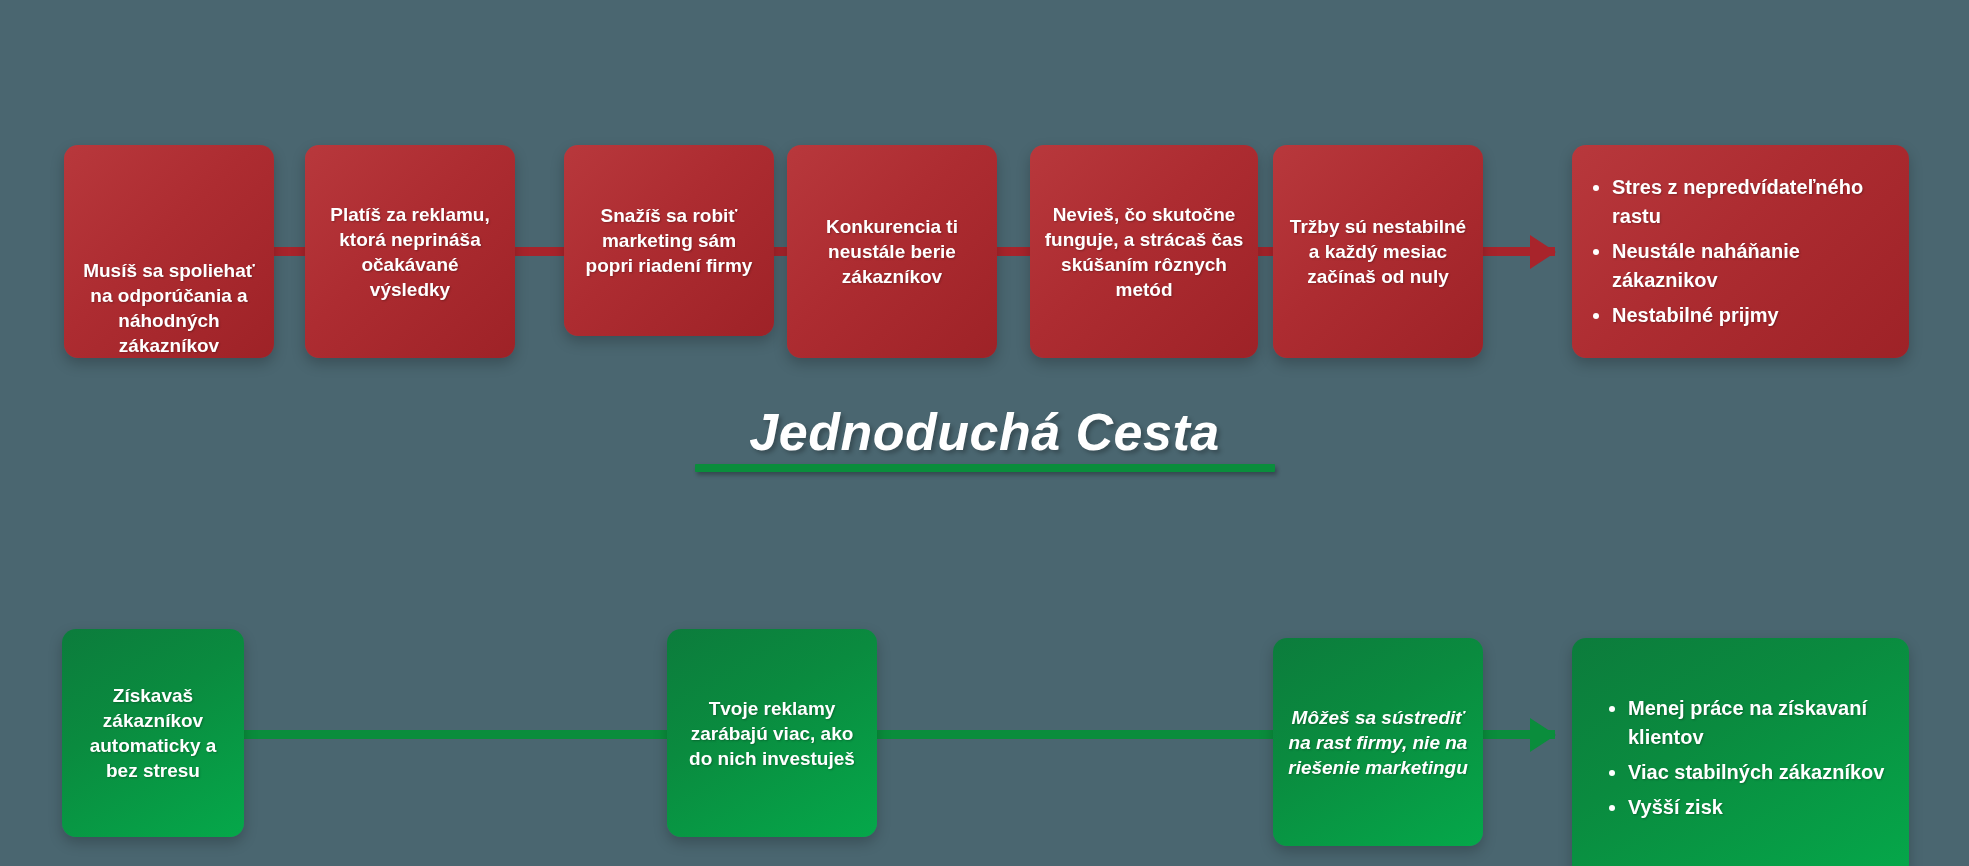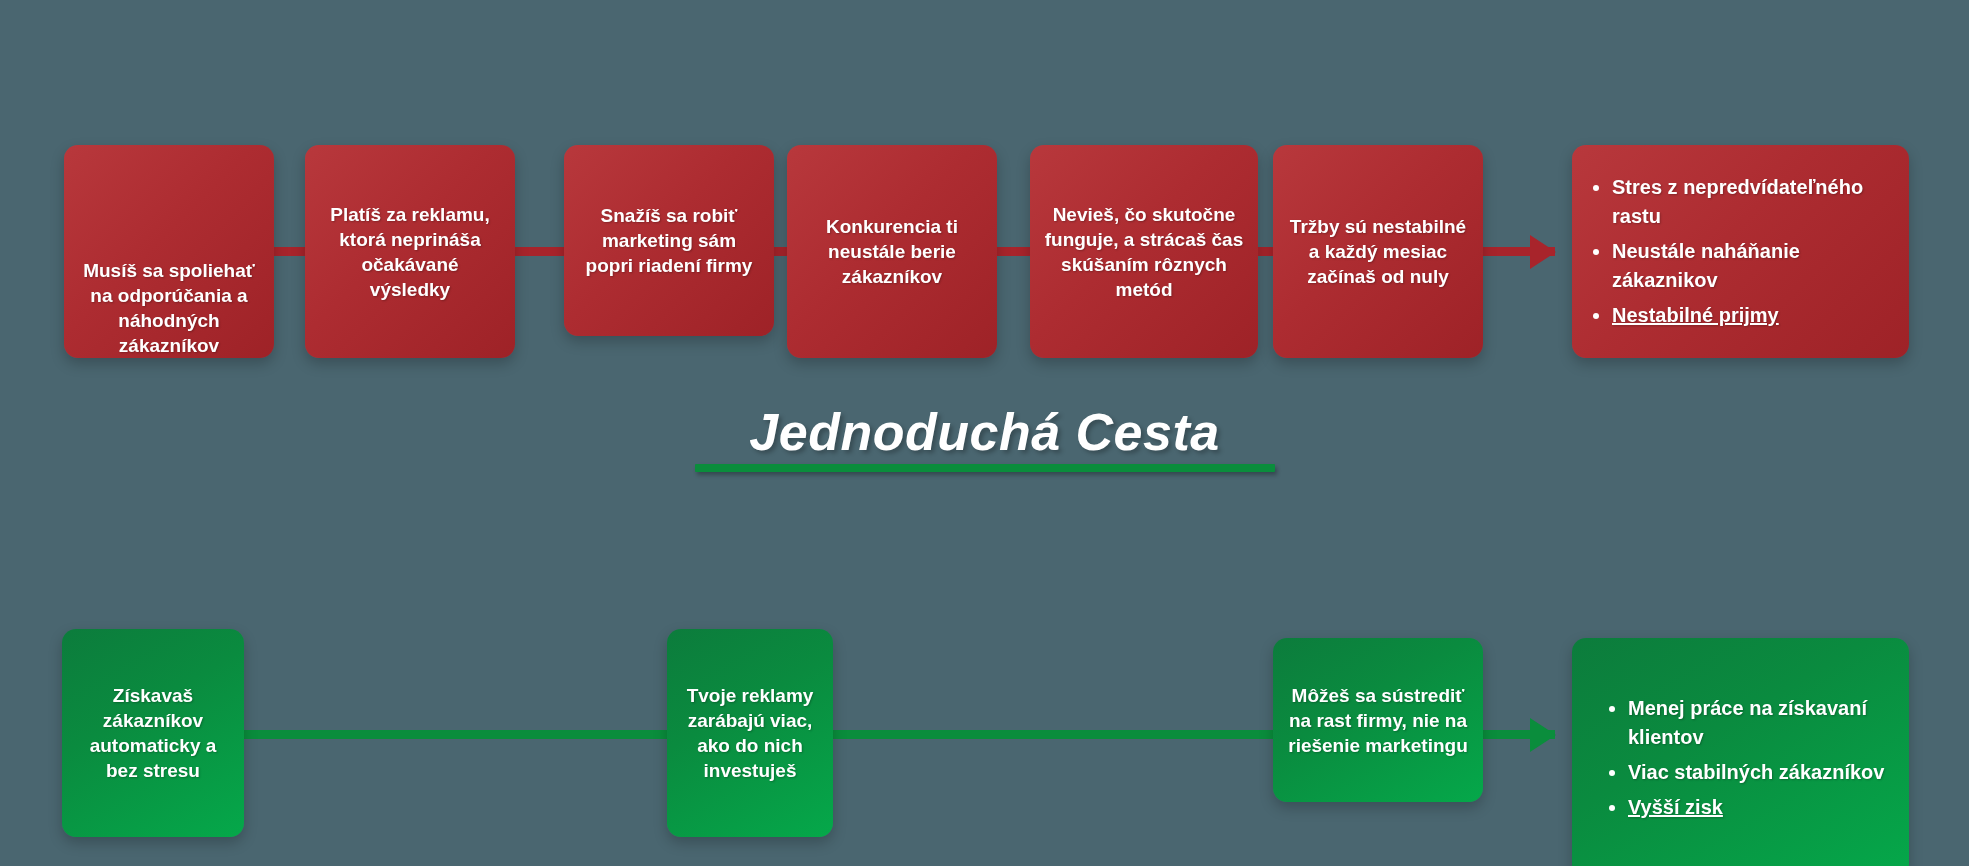--- a/index.html
+++ b/index.html
@@ -118,21 +118,21 @@
     padding: 0 18px 0 40px;
     list-style: disc;
     text-align: left;
   }
   .node.outcome li {
     font-size: 20px;
     line-height: 29px;
     margin: 0 0 6px 0;
     text-shadow: 1px 1px 2px rgba(0,0,0,0.25);
   }
-  .node.outcome li:last-child { margin-bottom: 0; text-decoration: underline; }
+  .node.outcome li:last-child { margin-bottom: 0; }
   .node.outcome li::marker { font-size: 20px; }
 </style>
 </head>
 <body>
 
 <div class="stage">
 
 
   <div class="connector red" style="left:210px; top:247px; width:1345px;"></div>
   <div class="arrow-head red" style="left:1530px; top:235px;"></div>
@@ -168,24 +168,24 @@
     <span class="title-text">Jednoduchá Cesta</span>
     <span class="title-rule"></span>
   </div>
 
   <div class="connector green" style="left:210px; top:730px; width:1345px;"></div>
   <div class="arrow-head green" style="left:1530px; top:718px;"></div>
 
   <div class="node green" style="left:62px;  top:629px; width:182px; height:208px;">
     <span class="node-text">Získavaš zákazníkov automaticky a bez stresu</span>
   </div>
-  <div class="node green" style="left:667px; top:629px; width:166px; height:208px;">
+  <div class="node green" style="left:667px; top:629px; width:210px; height:208px;">
     <span class="node-text">Tvoje reklamy zarábajú viac, ako do nich investuješ</span>
   </div>
-  <div class="node green" style="left:1273px; top:638px; width:210px; height:164px;">
+  <div class="node green" style="left:1273px; top:638px; width:210px; height:208px;font-style:italic;">
     <span class="node-text">Môžeš sa sústrediť na rast firmy, nie na riešenie marketingu</span>
   </div>
 
   <div class="node green outcome" style="left:1572px; top:638px; width:337px; height:240px;padding-left:16px;">
     <ul>
       <li>Menej práce na získavaní klientov</li>
       <li>Viac stabilných zákazníkov</li>
       <li>Vyšší zisk</li>
     </ul>
   </div>

